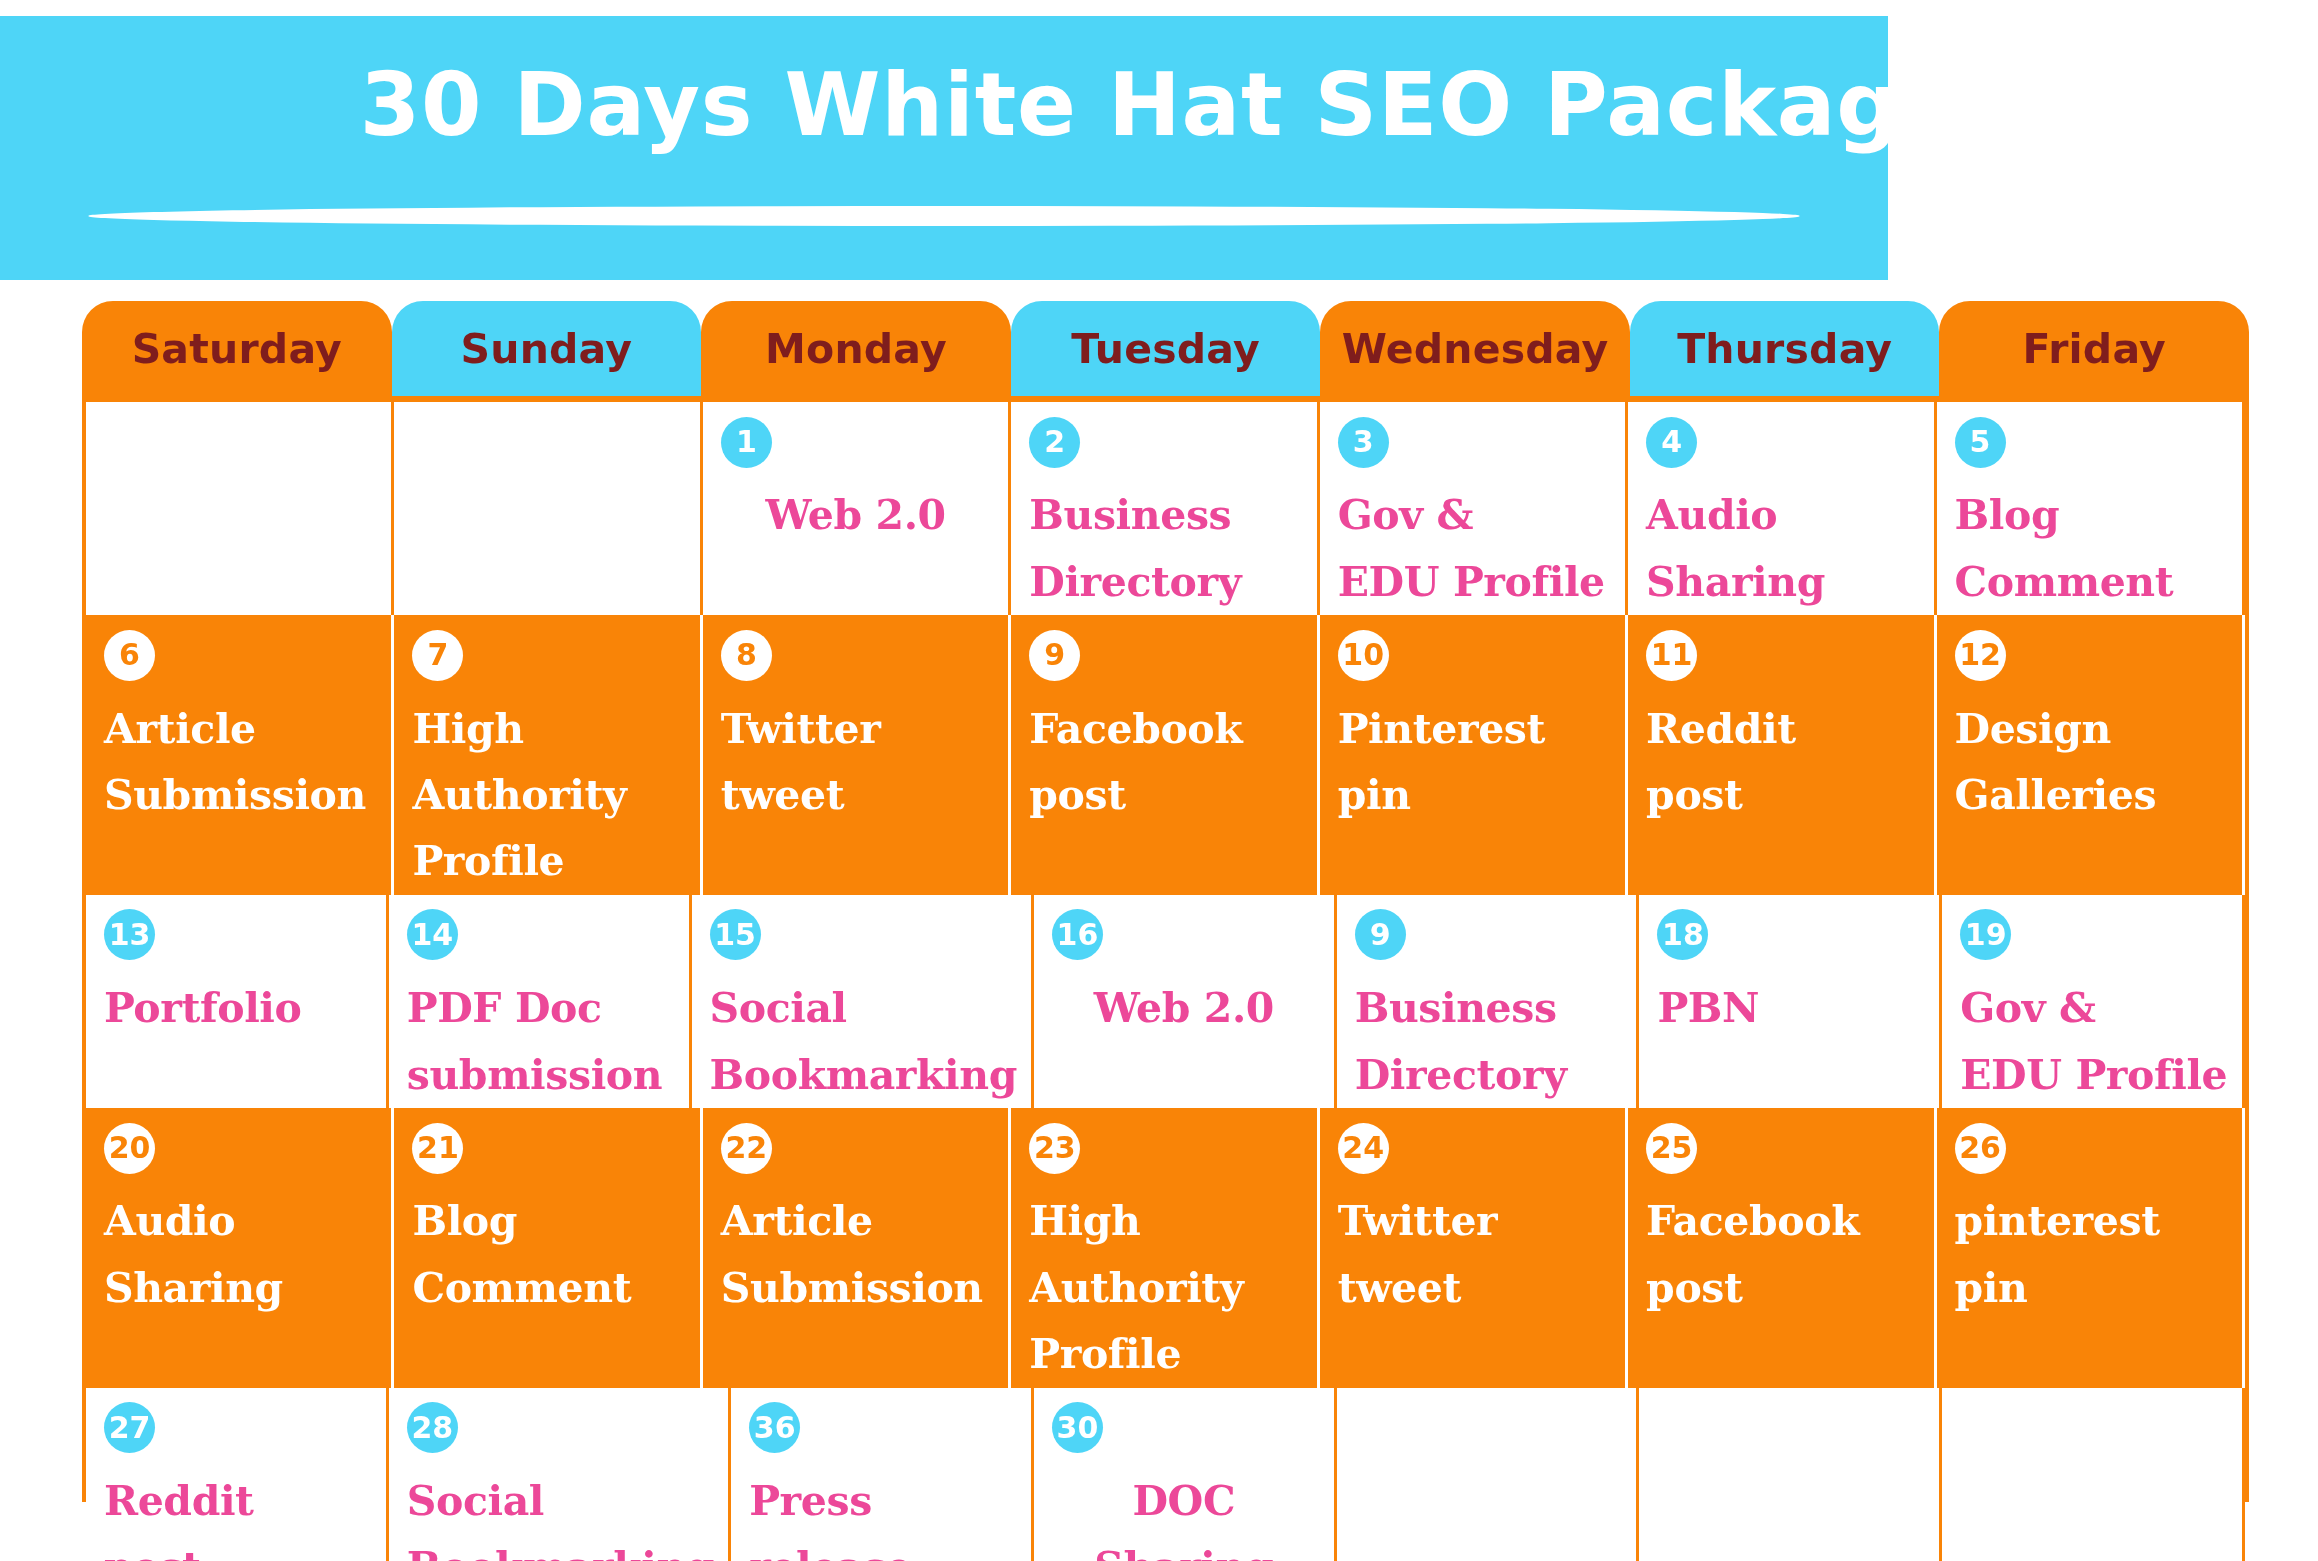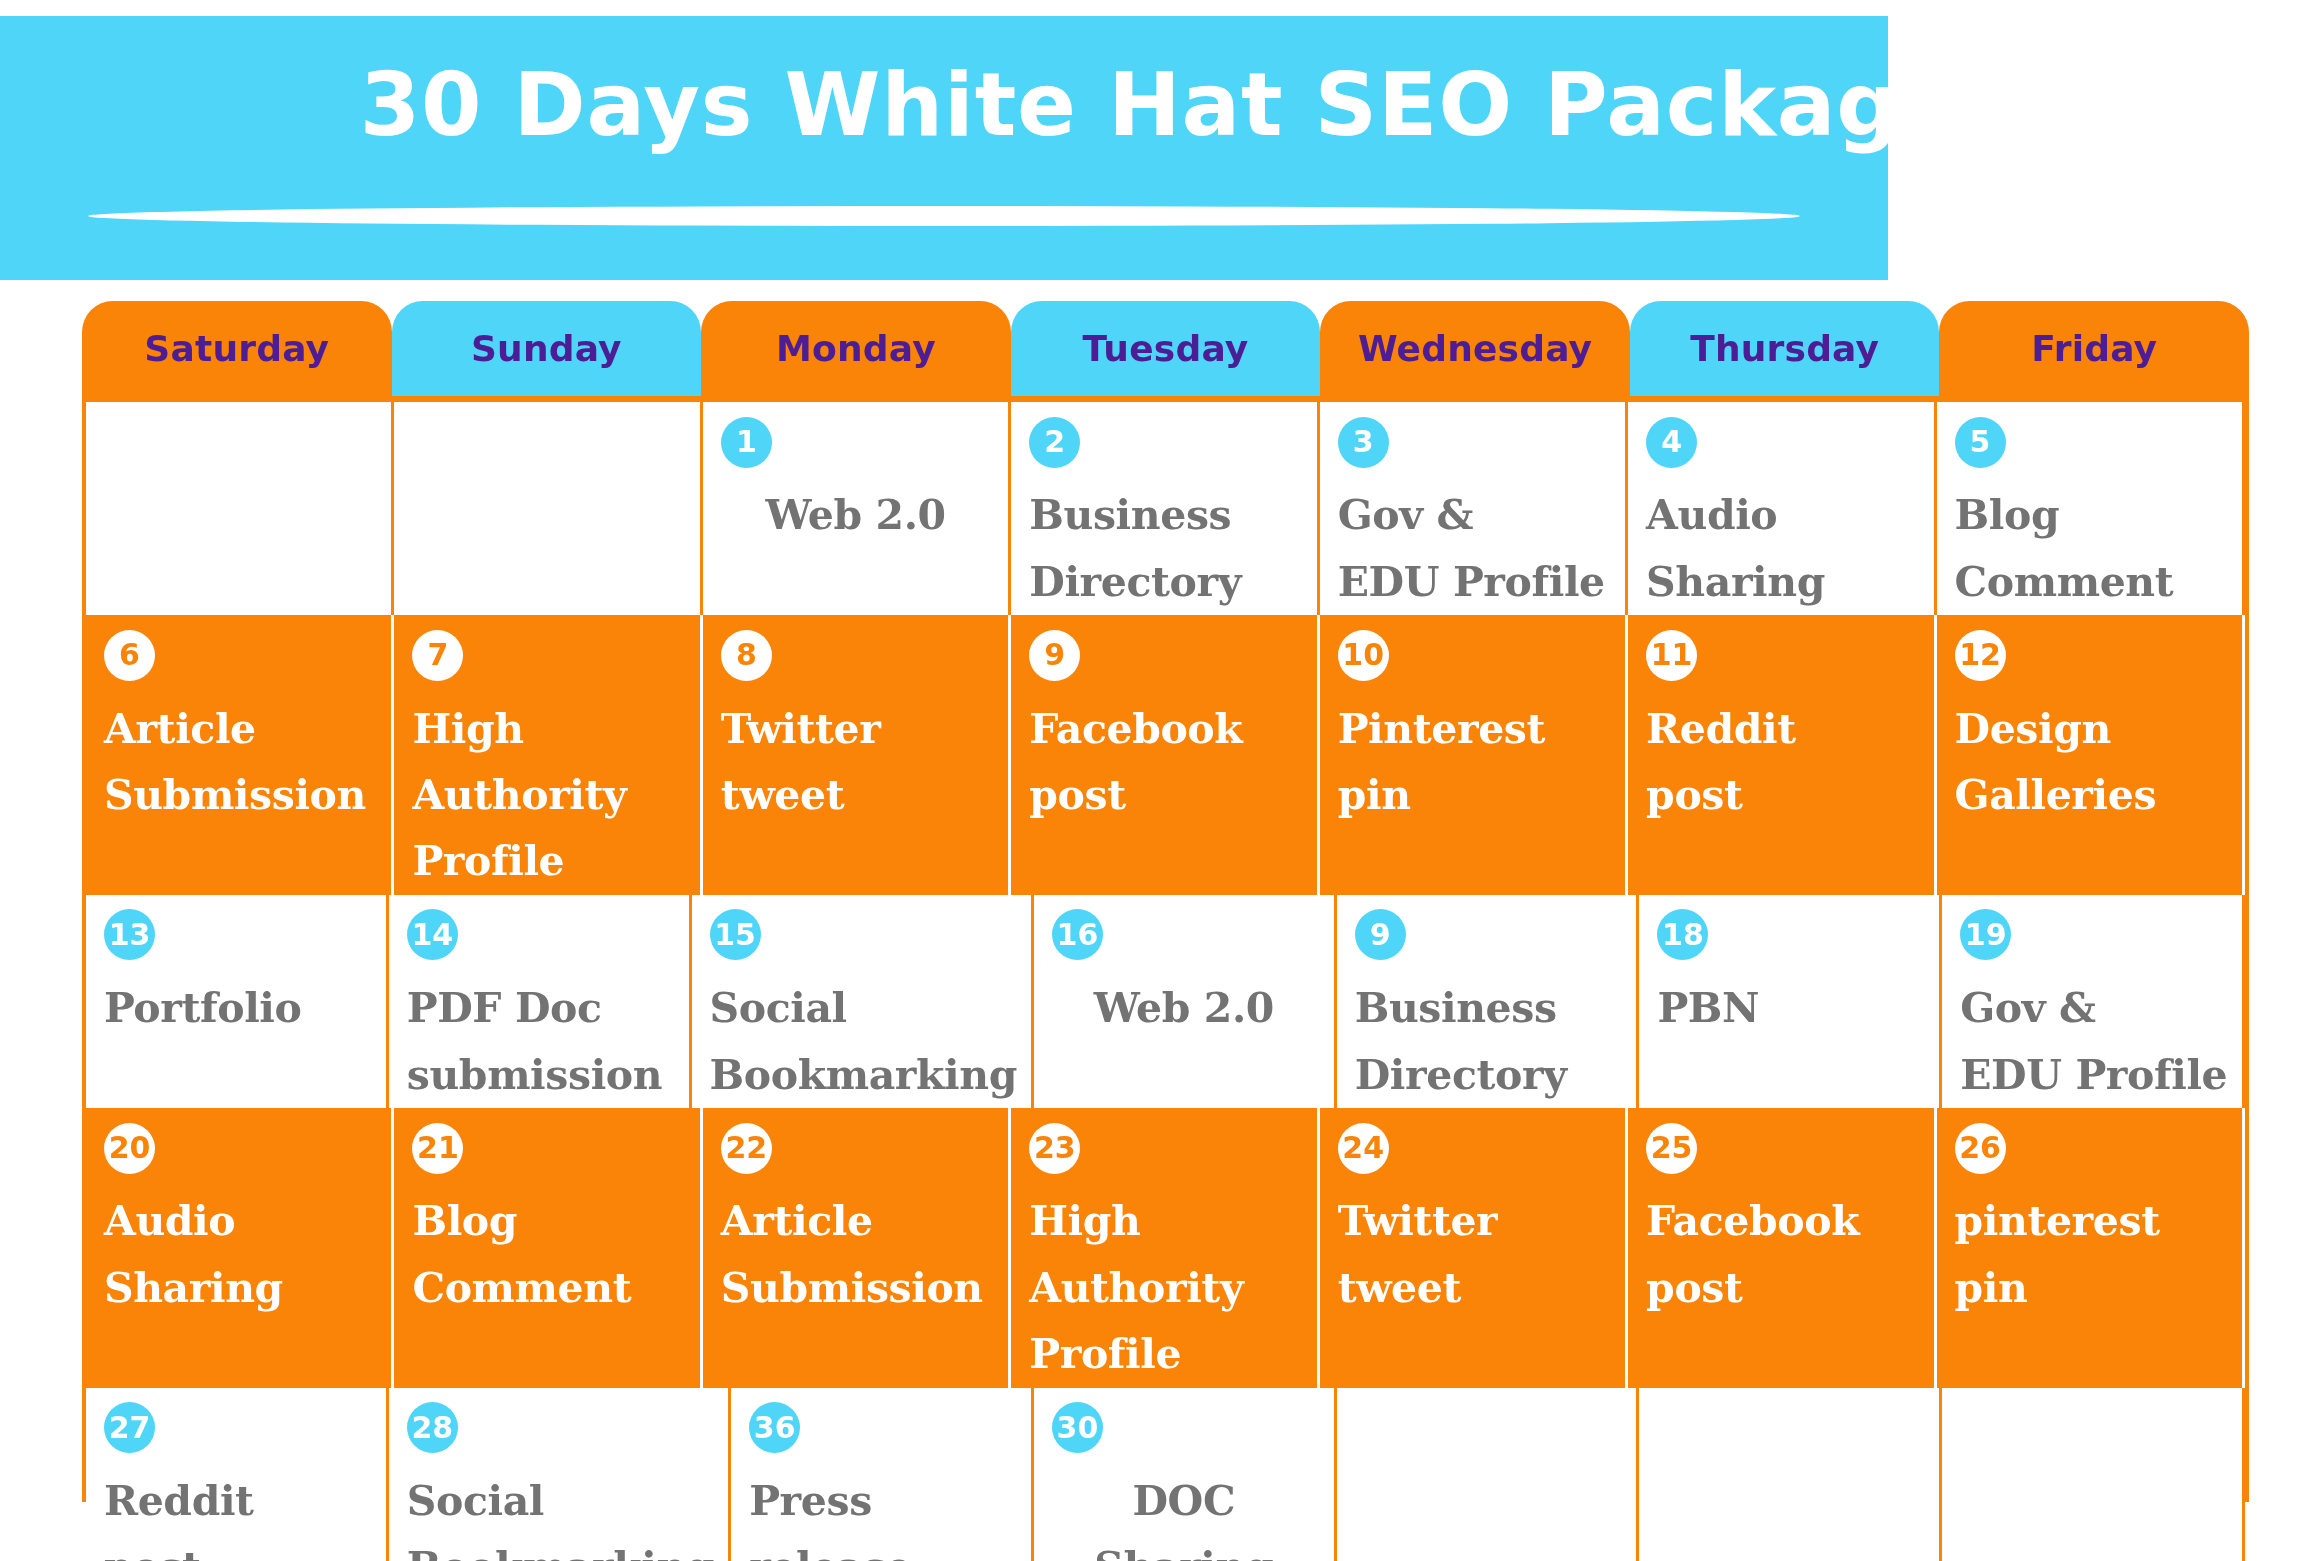--- a/index.html
+++ b/index.html
@@ -74,24 +74,24 @@
   .dow-tab {
     position: absolute;
     left: 0;
     right: 0;
     top: 0;
     bottom: 0;
     border-radius: 31px 31px 0 0;
     display: flex;
     align-items: center;
     justify-content: center;
-    color: #4c1d95;
+    color: #7f1d1d;
     font-family: "DejaVu Sans", sans-serif;
     font-weight: bold;
-    font-size: 36px;
+    font-size: 41px;
     letter-spacing: 0.2px;
     white-space: nowrap;
   }
   .dow-tab.orange { background: #F98407; }
   .dow-tab.cyan   { background: #4ED5F7; }
 
   
   #grid {
     position: absolute;
     left: 0;
@@ -142,21 +142,21 @@
 
   .task {
     margin-top: 14.7px;
     font-family: "DejaVu Serif", serif;
     font-weight: bold;
     font-size: 41px;
     line-height: 1.62;
     letter-spacing: -0.4px;
     padding-right: 14px;
   }
-  .week-row.white  .task { color: #737373; }
+  .week-row.white  .task { color: #ec4899; }
   .week-row.orange .task { color: #ffffff; }
   .task.center {
     text-align: center;
     padding-right: 18px;
   }
   .task.empty { visibility: hidden; }
   .task .ln { display: block; }
 </style>
 </head>
 <body>

